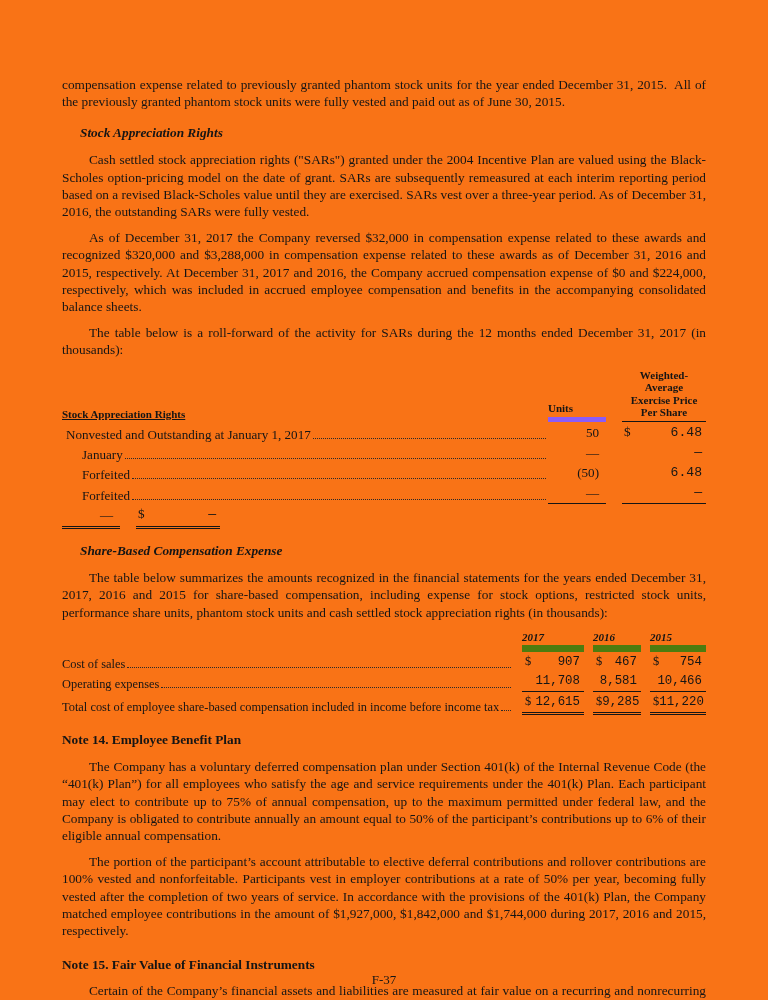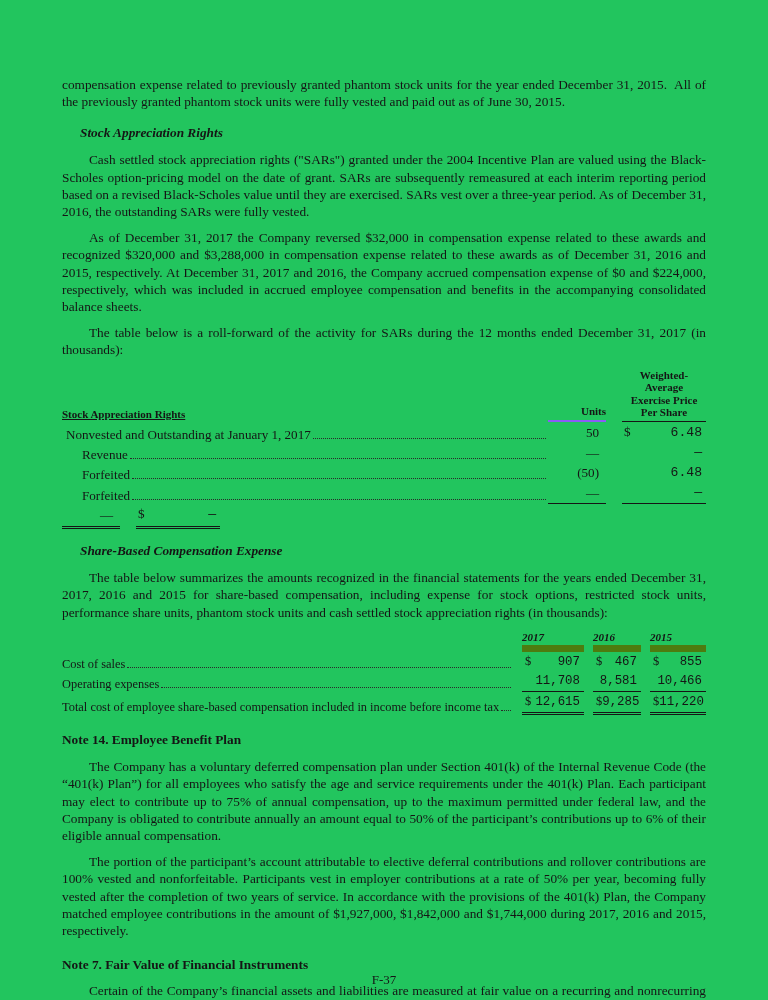--- a/index.html
+++ b/index.html
@@ -1,17 +1,17 @@
 <!DOCTYPE html>
 <html><head>
 <meta charset="utf-8">
 <style>
   html, body { margin: 0; padding: 0; background: #e8e8e8; }
   .page {
-    width: 768px; height: 1000px; margin: 0 auto; background: #22c55e;
+    width: 768px; height: 1000px; margin: 0 auto; background: #f97316;
     position: relative; box-sizing: border-box; overflow: hidden;
     padding: 76px 62px 0 62px;
     font-family: "Liberation Serif", serif;
     font-size: 13.3px; line-height: 1.31; color: #151515;
   }
   p { margin: 0 0 8px 0; text-align: justify; text-indent: 27px; }
   p.cont { text-indent: 0; }
   .h-ital { font-weight: bold; font-style: italic; margin: 13px 0 10px 18px; }
   .h-note { font-weight: bold; margin: 16px 0 9px 0; }
 
@@ -27,22 +27,22 @@
   .hdr { font-weight: bold; font-size: 11px; line-height: 1.14; }
   .num { margin-left: auto; font-family: Liberation Mono, monospace; }
 
   
   .t1 { font-size: 13.1px; }
   .t1 .units { width: 58px; flex: 0 0 auto; text-align: right;
                padding: 0 7px 2px 0; box-sizing: border-box; }
   .t1 .price { width: 84px; flex: 0 0 auto; margin-left: 16px;
                display: flex; justify-content: space-between; align-items: baseline;
                padding: 0 4px 2px 2px; box-sizing: border-box; }
-  .t1 .units.hdr { text-align: right; padding: 0 0 2px 0;
-                   border-bottom: 2px solid #8b5cf6; }
+  .t1 .units.hdr { text-align: left; padding: 0 0 2px 0;
+                   border-bottom: 5px solid #8b5cf6; }
   .t1 .price.hdr { display: block; text-align: center; white-space: pre-line;
                    padding: 0 0 2px 0; border-bottom: 1px solid #151515; }
   .lblhdr { font-weight: bold; font-size: 11px; text-decoration: underline; }
   .t1 .trow { margin-top: 1px; }
   .rule .units, .rule .price { border-bottom: 1px solid #151515; }
   .dbl .units, .dbl .price { border-bottom: 3px double #151515; }
 
   
   .t2 { font-size: 12.4px; }
   .t2 .ycol { width: 62px; flex: 0 0 auto; margin-left: 9px;
@@ -90,21 +90,21 @@
       </div>
       <div class="units">50</div>
       <div class="price">
         <span class="cur">$</span>
         <span class="num">6.48</span>
       </div>
     </div>
 
     <div class="trow">
       <div class="lblcell lv2">
-        <span class="lbl">Revenue</span>
+        <span class="lbl">January</span>
         <span class="dots"></span>
       </div>
       <div class="units">—</div>
       <div class="price">
         <span class="cur"></span>
         <span class="num">—</span>
       </div>
     </div>
 
     <div class="trow">
@@ -159,21 +159,21 @@
       <div class="ycol c1">
         <span class="cur">$</span>
         <span class="num">907</span>
       </div>
       <div class="ycol c2">
         <span class="cur">$</span>
         <span class="num">467</span>
       </div>
       <div class="ycol c3">
         <span class="cur">$</span>
-        <span class="num">855</span>
+        <span class="num">754</span>
       </div>
     </div>
 
     <div class="trow rule">
       <div class="lblcell">
         <span class="lbl">Operating expenses</span>
         <span class="dots"></span>
       </div>
       <div class="ycol c1">
         <span class="cur"></span>
@@ -206,18 +206,18 @@
         <span class="cur">$</span>
         <span class="num">11,220</span>
       </div>
     </div>
   </div>
 
   <div class="h-note">Note 14. Employee Benefit Plan</div>
   <p>The Company has a voluntary deferred compensation plan under Section 401(k) of the Internal Revenue Code (the “401(k) Plan”) for all employees who satisfy the age and service requirements under the 401(k) Plan. Each participant may elect to contribute up to 75% of annual compensation, up to the maximum permitted under federal law, and the Company is obligated to contribute annually an amount equal to 50% of the participant’s contributions up to 6% of their eligible annual compensation.</p>
   <p>The portion of the participant’s account attributable to elective deferral contributions and rollover contributions are 100% vested and nonforfeitable. Participants vest in employer contributions at a rate of 50% per year, becoming fully vested after the completion of two years of service. In accordance with the provisions of the 401(k) Plan, the Company matched employee contributions in the amount of $1,927,000, $1,842,000 and $1,744,000 during 2017, 2016 and 2015, respectively.</p>
 
-  <div class="h-note">Note 7. Fair Value of Financial Instruments</div>
+  <div class="h-note">Note 15. Fair Value of Financial Instruments</div>
   <p>Certain of the Company’s financial assets and liabilities are measured at fair value on a recurring and nonrecurring basis. Fair value is defined as the price that would be received to sell an asset or the price paid to transfer a liability (the exit price) in the principal and most advantageous market for the asset or liability in an orderly transaction between market participants. Assets and liabilities carried at fair value are classified using the three-tier hierarchy (see Note 2).</p>
 
   <div class="footer">F-37</div>
 
 </div>
 
 </body></html>

